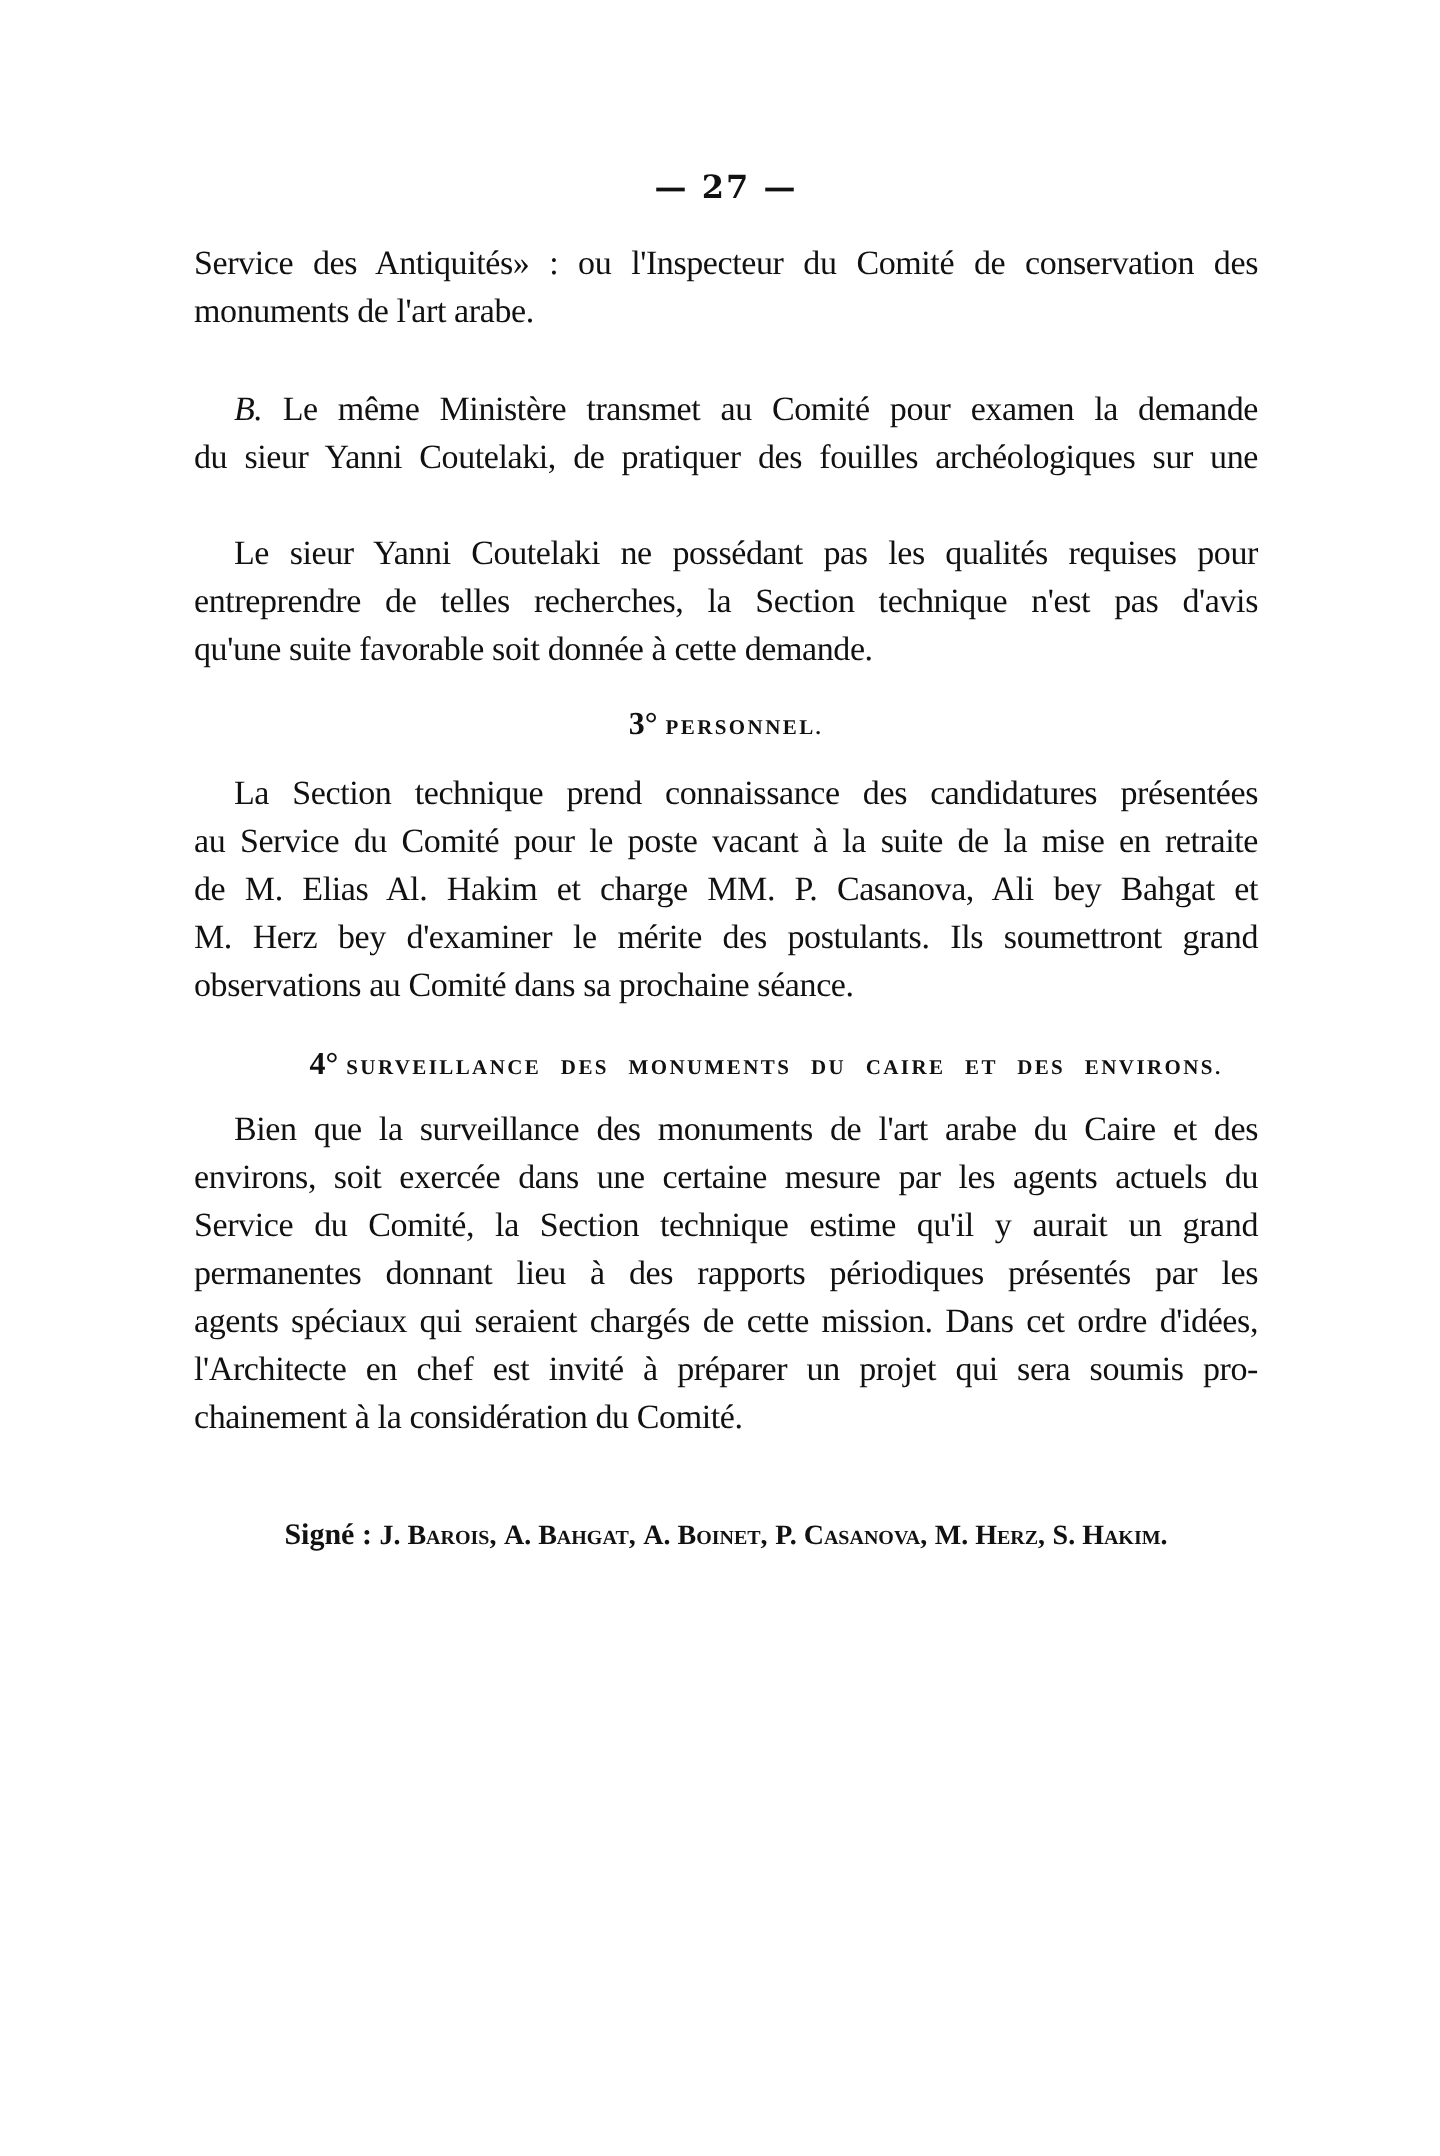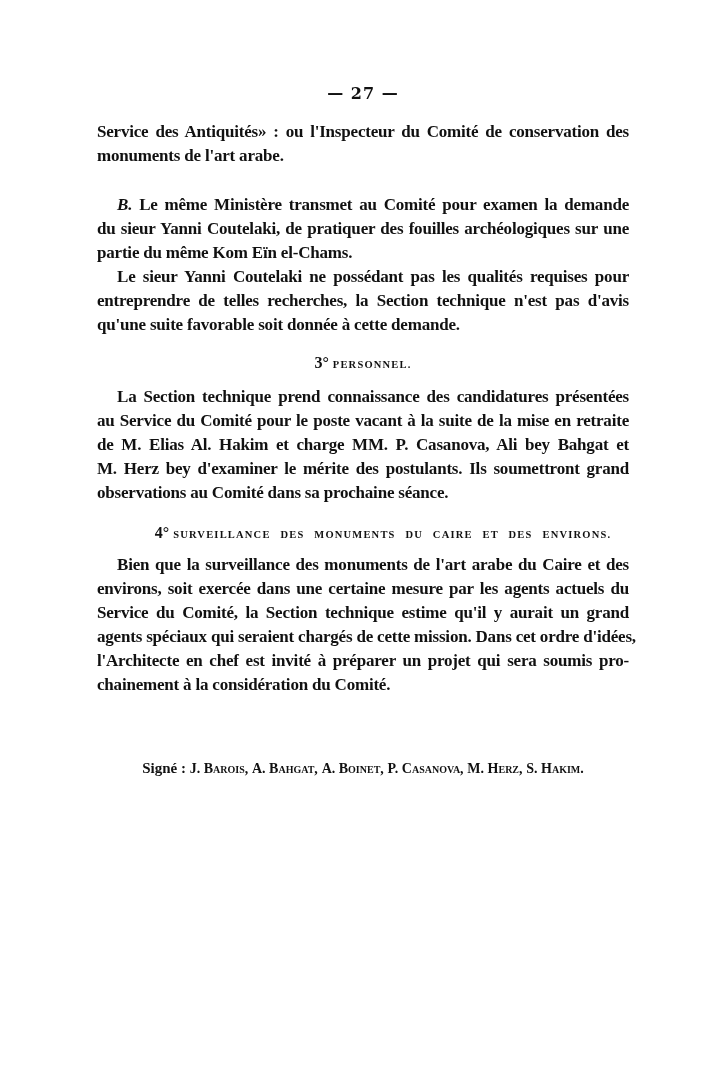--- a/index.html
+++ b/index.html
@@ -31,21 +31,21 @@
       font-weight: bold;
       letter-spacing: 1px;
     }
     .block {
       position: absolute;
       left: 0;
       width: 532px;
       font-size: 14.6px;
       line-height: 24px;
       text-align: justify;
-      font-weight: bold;
+      font-weight: normal;
       font-family: "Liberation Serif", "DejaVu Serif", serif;
       font-size: 17px;
       letter-spacing: -0.2px;
     }
     .line {
       display: block;
       white-space: nowrap;
       text-align: justify;
       text-align-last: justify;
       height: 24px;
@@ -97,21 +97,20 @@
   <div class="folio">— 27 —</div>
 
   <div class="block" style="top:120px;">
     <span class="line">Service des Antiquités» : ou l'Inspecteur du Comité de conservation des</span>
     <span class="line last">monuments de l'art arabe.</span>
   </div>
 
   <div class="block" style="top:193px;">
     <span class="line indent"><span class="ital">B.</span><span> Le même Ministère transmet au Comité pour examen la demande</span></span>
     <span class="line">du sieur Yanni Coutelaki, de pratiquer des fouilles archéologiques sur une</span>
-    <span class="line last">partie du même Kom Eïn el-Chams.</span>
   </div>
 
   <div class="block" style="top:265px;">
     <span class="line indent">Le sieur Yanni Coutelaki ne possédant pas les qualités requises pour</span>
     <span class="line">entreprendre de telles recherches, la Section technique n'est pas d'avis</span>
     <span class="line last">qu'une suite favorable soit donnée à cette demande.</span>
   </div>
 
   <div class="heading" style="top:354px;">
     <span>3°</span>
@@ -128,20 +127,21 @@
 
   <div class="heading" style="top:524px; text-align:center; padding-left:20px;">
     <span>4°</span>
     <span class="sc">SURVEILLANCE DES MONUMENTS DU CAIRE ET DES ENVIRONS.</span>
   </div>
 
   <div class="block" style="top:553px;">
     <span class="line indent">Bien que la surveillance des monuments de l'art arabe du Caire et des</span>
     <span class="line">environs, soit exercée dans une certaine mesure par les agents actuels du</span>
     <span class="line">Service du Comité, la Section technique estime qu'il y aurait un grand</span>
+    <span class="line">permanentes donnant lieu à des rapports périodiques présentés par les</span>
     <span class="line">agents spéciaux qui seraient chargés de cette mission. Dans cet ordre d'idées,</span>
     <span class="line">l'Architecte en chef est invité à préparer un projet qui sera soumis pro-</span>
     <span class="line last">chainement à la considération du Comité.</span>
   </div>
 
   <div class="sig" style="top:760px;">
     <span>Signé :</span>
     <span class="smallcaps">J. Barois,</span>
     <span class="smallcaps">A. Bahgat,</span>
     <span class="smallcaps">A. Boinet,</span>

